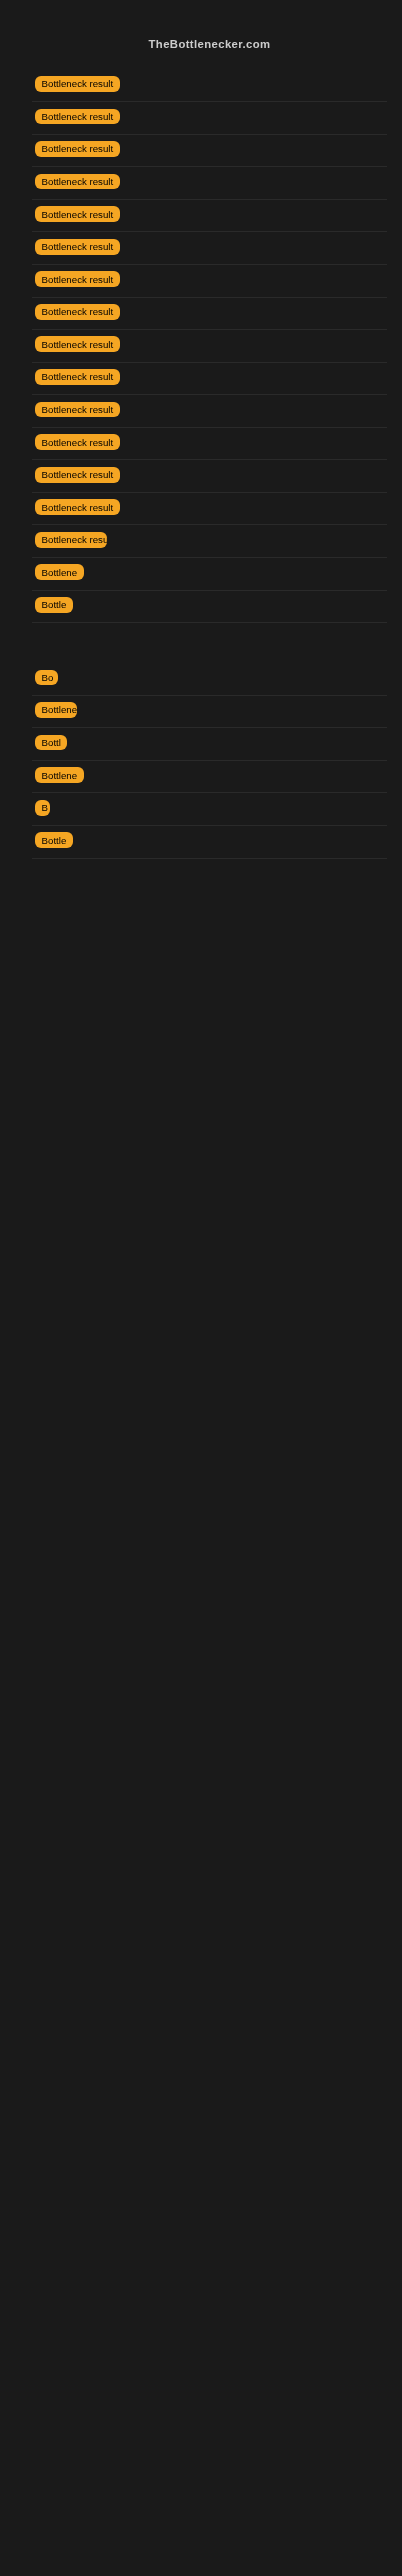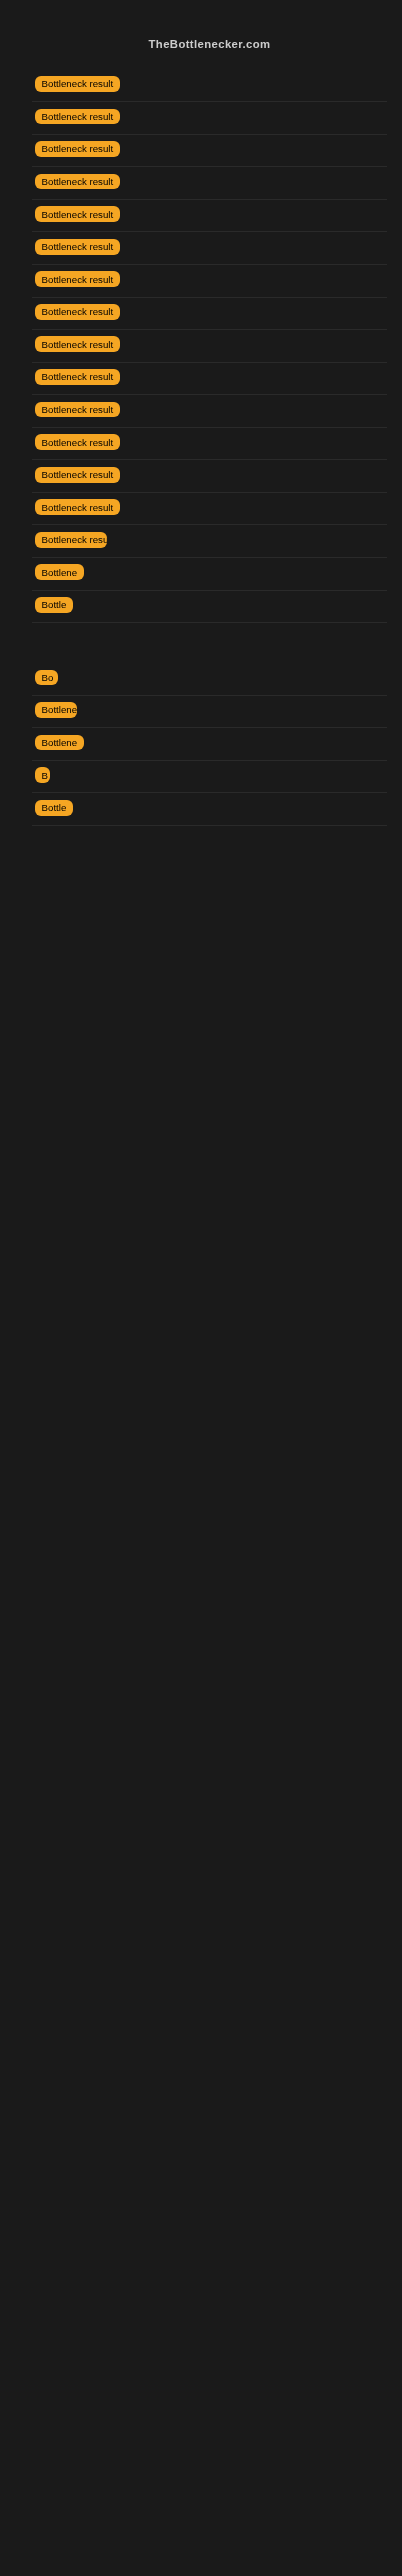--- a/index.html
+++ b/index.html
@@ -62,18 +62,19 @@
       <div class="result-row"><span class="bottleneck-badge" style="max-width: 105px;">Bottleneck result</span></div>
       <div class="result-row"><span class="bottleneck-badge" style="max-width: 105px;">Bottleneck result</span></div>
       <div class="result-row"><span class="bottleneck-badge" style="max-width: 97px;">Bottleneck result</span></div>
       <div class="result-row"><span class="bottleneck-badge" style="max-width: 105px;">Bottleneck result</span></div>
       <div class="result-row"><span class="bottleneck-badge" style="max-width: 97px;">Bottleneck result</span></div>
       <div class="result-row"><span class="bottleneck-badge" style="max-width: 72px;">Bottleneck result</span></div>
       <div class="result-row"><span class="bottleneck-badge" style="max-width: 60px;">Bottlene</span></div>
       <div class="result-row"><span class="bottleneck-badge" style="max-width: 44px;">Bottle</span></div>
       <div class="result-row"><span class="bottleneck-badge" style="max-width: 22.5px; margin-top: 40px;">Bo</span></div>
       <div class="result-row"><span class="bottleneck-badge" style="max-width: 42px;">Bottlene</span></div>
+      <div class="result-row"><span class="bottleneck-badge" style="max-width: 35px;">Bottl</span></div>
       <div class="result-row"><span class="bottleneck-badge" style="max-width: 52px;">Bottlene</span></div>
       <div class="result-row"><span class="bottleneck-badge" style="max-width: 14.5px;">B</span></div>
       <div class="result-row"><span class="bottleneck-badge" style="max-width: 40px;">Bottle</span></div>
     </div>
 </div>
 
 
 </body></html>

